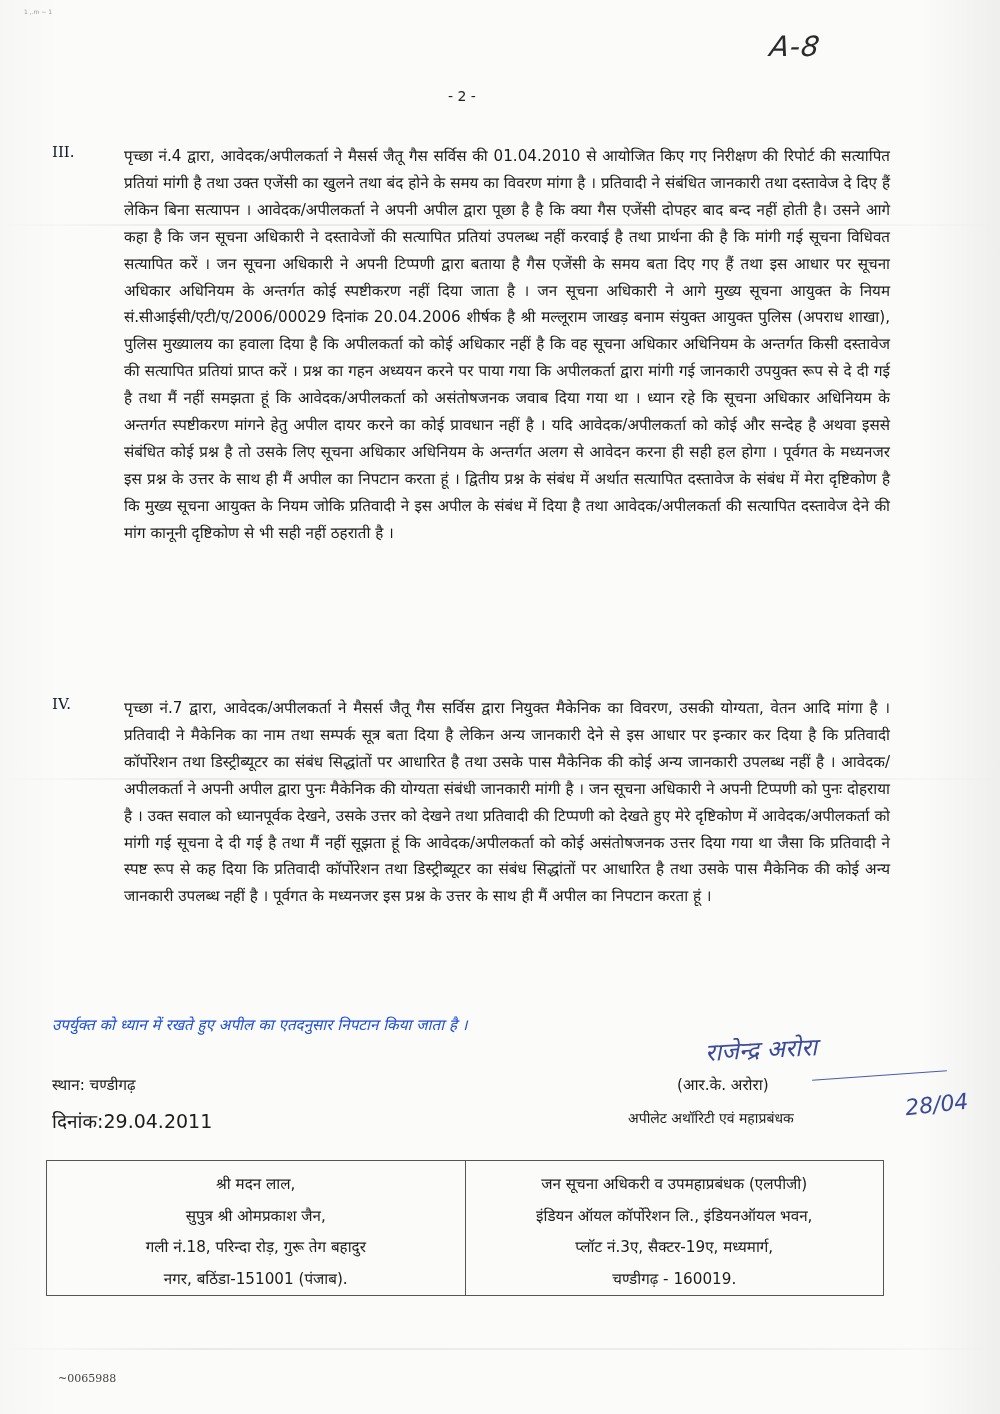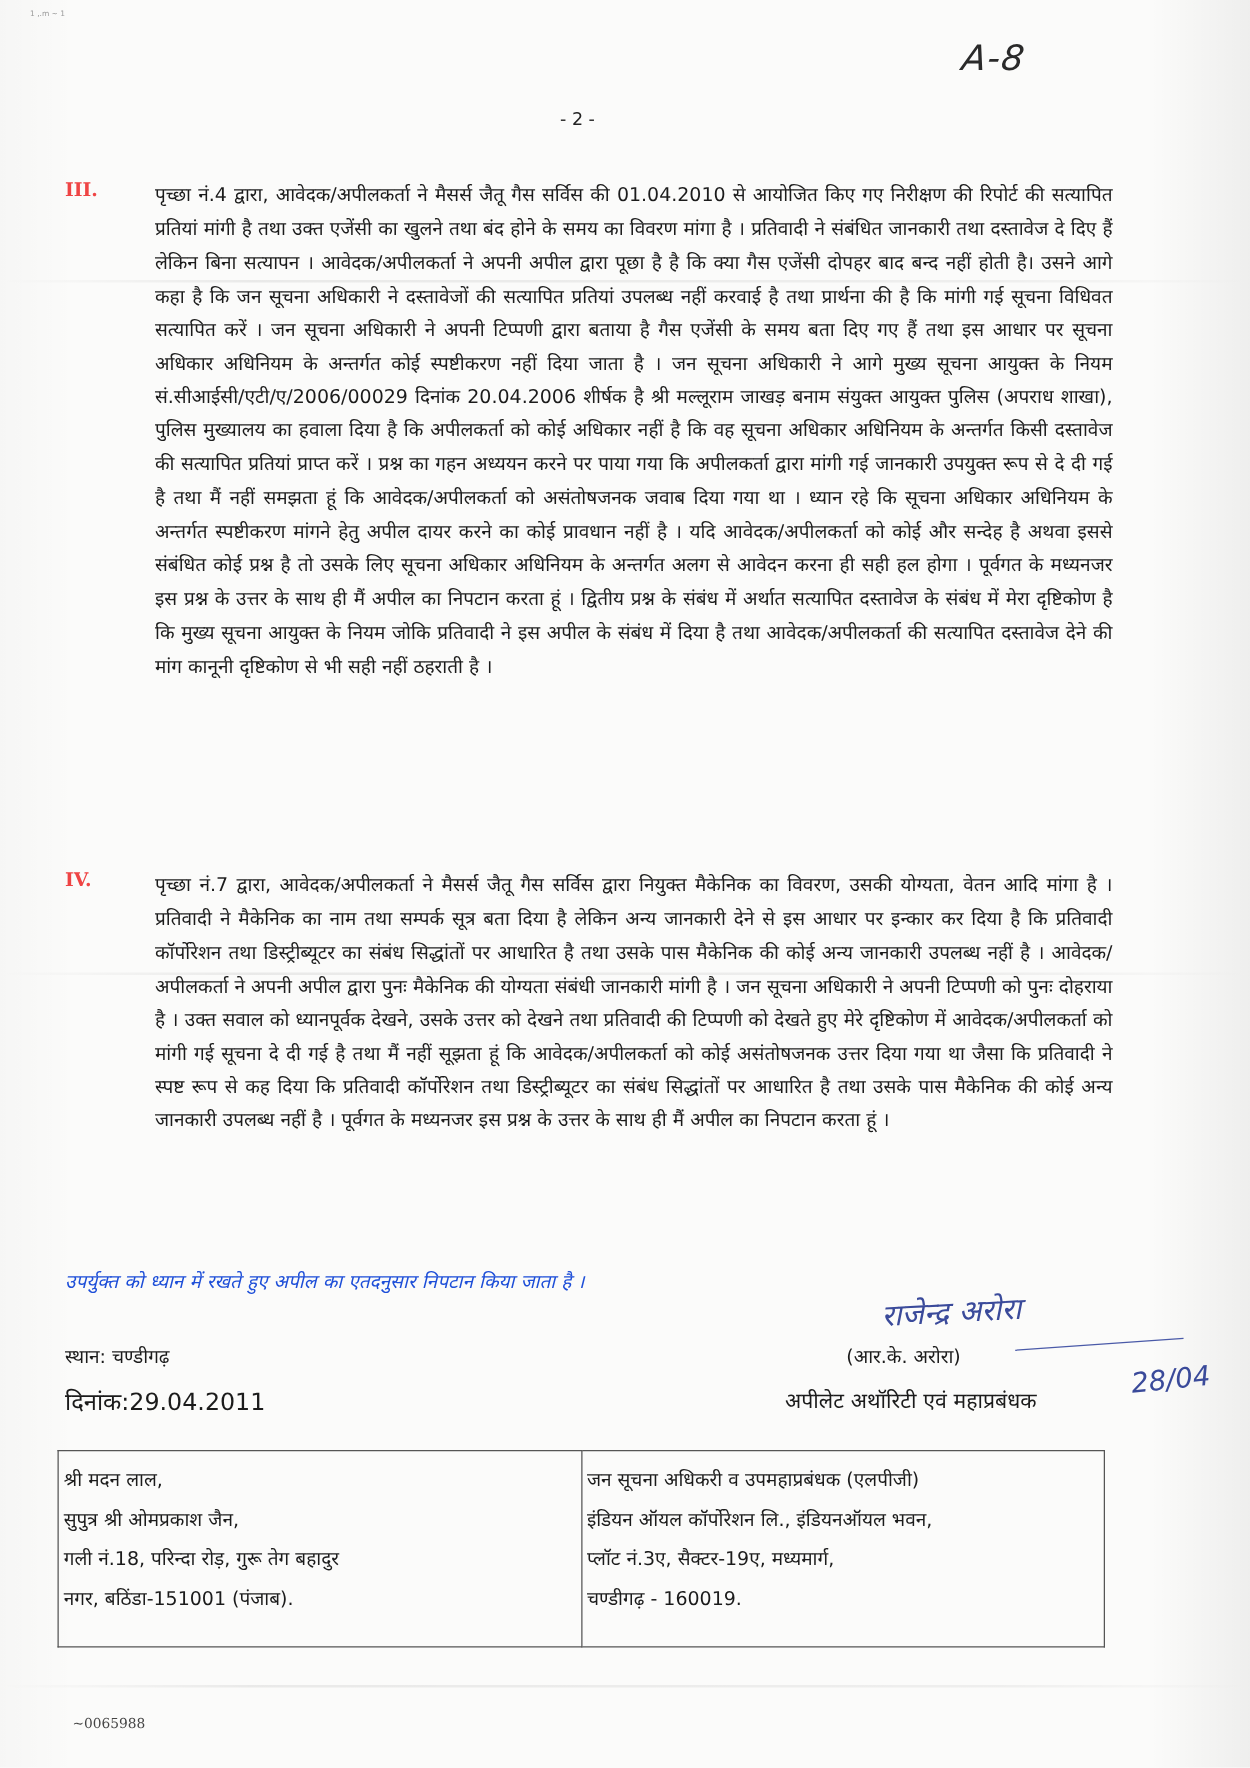--- a/index.html
+++ b/index.html
@@ -31,21 +31,21 @@
     .page-number {
       position: absolute; left: 448px; top: 88px;
       font-size: 14px; color: #222;
     }
     .section {
       position: absolute; left: 52px; width: 838px;
     }
     .section .roman {
       position: absolute; left: 0; top: 0;
       font-family: "DejaVu Serif", "Liberation Serif", serif;
-      font-size: 15px; color: #ef4444; font-weight: bold;
+      font-size: 15px; color: #0f172a;
     }
     .section .para {
       margin-left: 72px;
       font-size: 15.2px; line-height: 26.9px;
       text-align: justify; text-align-last: left;
       color: #1b1b1b;
     }
     #sec-iii { top: 143px; }
     #sec-iv { top: 695px; }
     .conclusion {
@@ -62,31 +62,31 @@
     .sig-line {
       position: absolute; left: 812px; top: 1075px; width: 135px; height: 1px;
       background: #4a5aa8; transform: rotate(-4deg);
     }
     .sig-date-hand {
       position: absolute; left: 905px; top: 1092px;
       font-size: 22px; color: #3a4a9a; font-style: italic;
       transform: rotate(-6deg);
     }
     .signatory-name { position: absolute; left: 677px; top: 1074px; font-size: 15.2px; }
-    .signatory-title { position: absolute; left: 628px; top: 1108px; font-size: 17px; }
+    .signatory-title { position: absolute; left: 628px; top: 1108px; font-size: 14px; }
     .address-table {
       position: absolute; left: 46px; top: 1160px; width: 838px;
       border-collapse: collapse;
     }
     .address-table td {
       border: 1px solid #555;
       width: 50%; vertical-align: top;
-      text-align: left;
+      text-align: center;
       font-size: 15.2px; line-height: 31.5px;
-      padding: 8px 4px 22px 4px;
+      padding: 8px 4px 0 4px;
     }
     .address-table td div { white-space: nowrap; }
     .doc-id {
       position: absolute; left: 58px; top: 1372px;
       font-family: "DejaVu Serif", "Liberation Serif", serif;
       font-size: 11px; color: #444;
     }
   </style>
 </head>
 <body>

